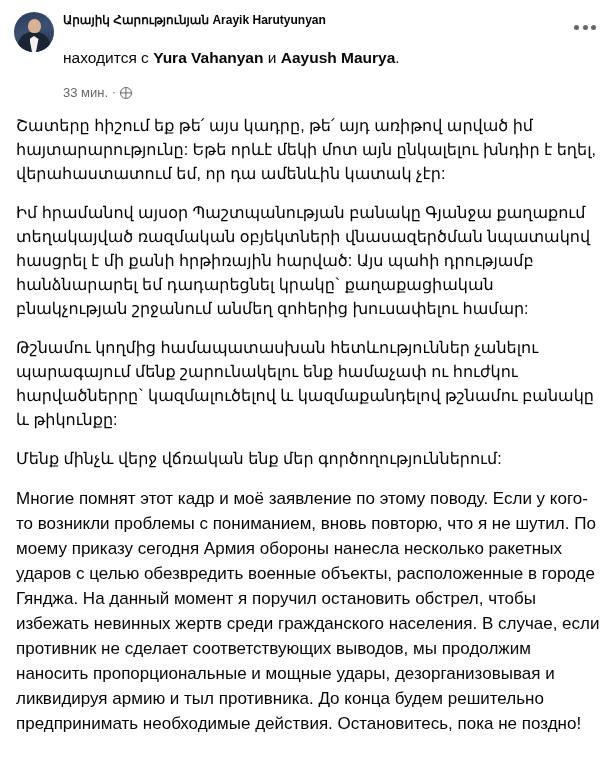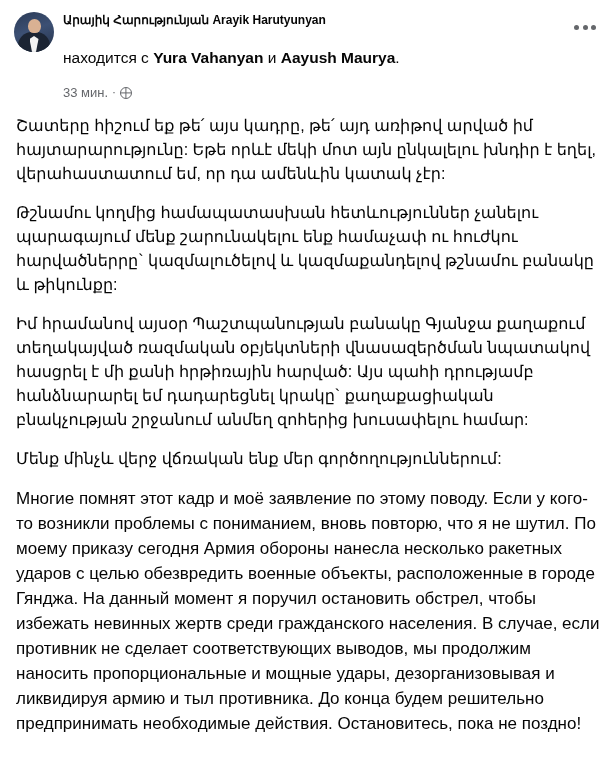--- a/index.html
+++ b/index.html
@@ -204,19 +204,19 @@
     <div class="menu-dots">
       <span></span>
       <span></span>
       <span></span>
     </div>
 
   </div>
 
   <div class="post-body">
     <p class="para hy">Շատերը հիշում եք թե՛ այս կադրը, թե՛ այդ առիթով արված իմ հայտարարությունը: Եթե որևէ մեկի մոտ այն ընկալելու խնդիր է եղել, վերահաստատում եմ, որ դա ամենևին կատակ չէր:</p>
+    <p class="para hy"> Իմ հրամանով այսօր Պաշտպանության բանակը Գյանջա քաղաքում տեղակայված ռազմական օբյեկտների վնասազերծման նպատակով հասցրել է մի քանի հրթիռային հարված: Այս պահի դրությամբ հանձնարարել եմ դադարեցնել կրակը` քաղաքացիական բնակչության շրջանում անմեղ զոհերից խուսափելու համար:</p>
     <p class="para hy">Թշնամու կողմից համապատասխան հետևություններ չանելու պարագայում մենք շարունակելու ենք համաչափ ու հուժկու հարվածներրը` կազմալուծելով և կազմաքանդելով թշնամու բանակը և թիկունքը:</p>
-    <p class="para hy"> Իմ հրամանով այսօր Պաշտպանության բանակը Գյանջա քաղաքում տեղակայված ռազմական օբյեկտների վնասազերծման նպատակով հասցրել է մի քանի հրթիռային հարված: Այս պահի դրությամբ հանձնարարել եմ դադարեցնել կրակը` քաղաքացիական բնակչության շրջանում անմեղ զոհերից խուսափելու համար:</p>
     <p class="para hy">Մենք մինչև վերջ վճռական ենք մեր գործողություններում:</p>
     <p class="para ru">Многие помнят этот кадр и моё заявление по этому поводу. Если у кого-то возникли проблемы с пониманием, вновь повторю, что я не шутил. По моему приказу сегодня Армия обороны нанесла несколько ракетных ударов с целью обезвредить военные объекты, расположенные в городе Гянджа. На данный момент я поручил остановить обстрел, чтобы избежать невинных жертв среди гражданского населения. В случае, если противник не сделает соответствующих выводов, мы продолжим наносить пропорциональные и мощные удары, дезорганизовывая и ликвидируя армию и тыл противника. До конца будем решительно предпринимать необходимые действия. Остановитесь, пока не поздно!</p>
   </div>
 
 </div>
 
 </body></html>

